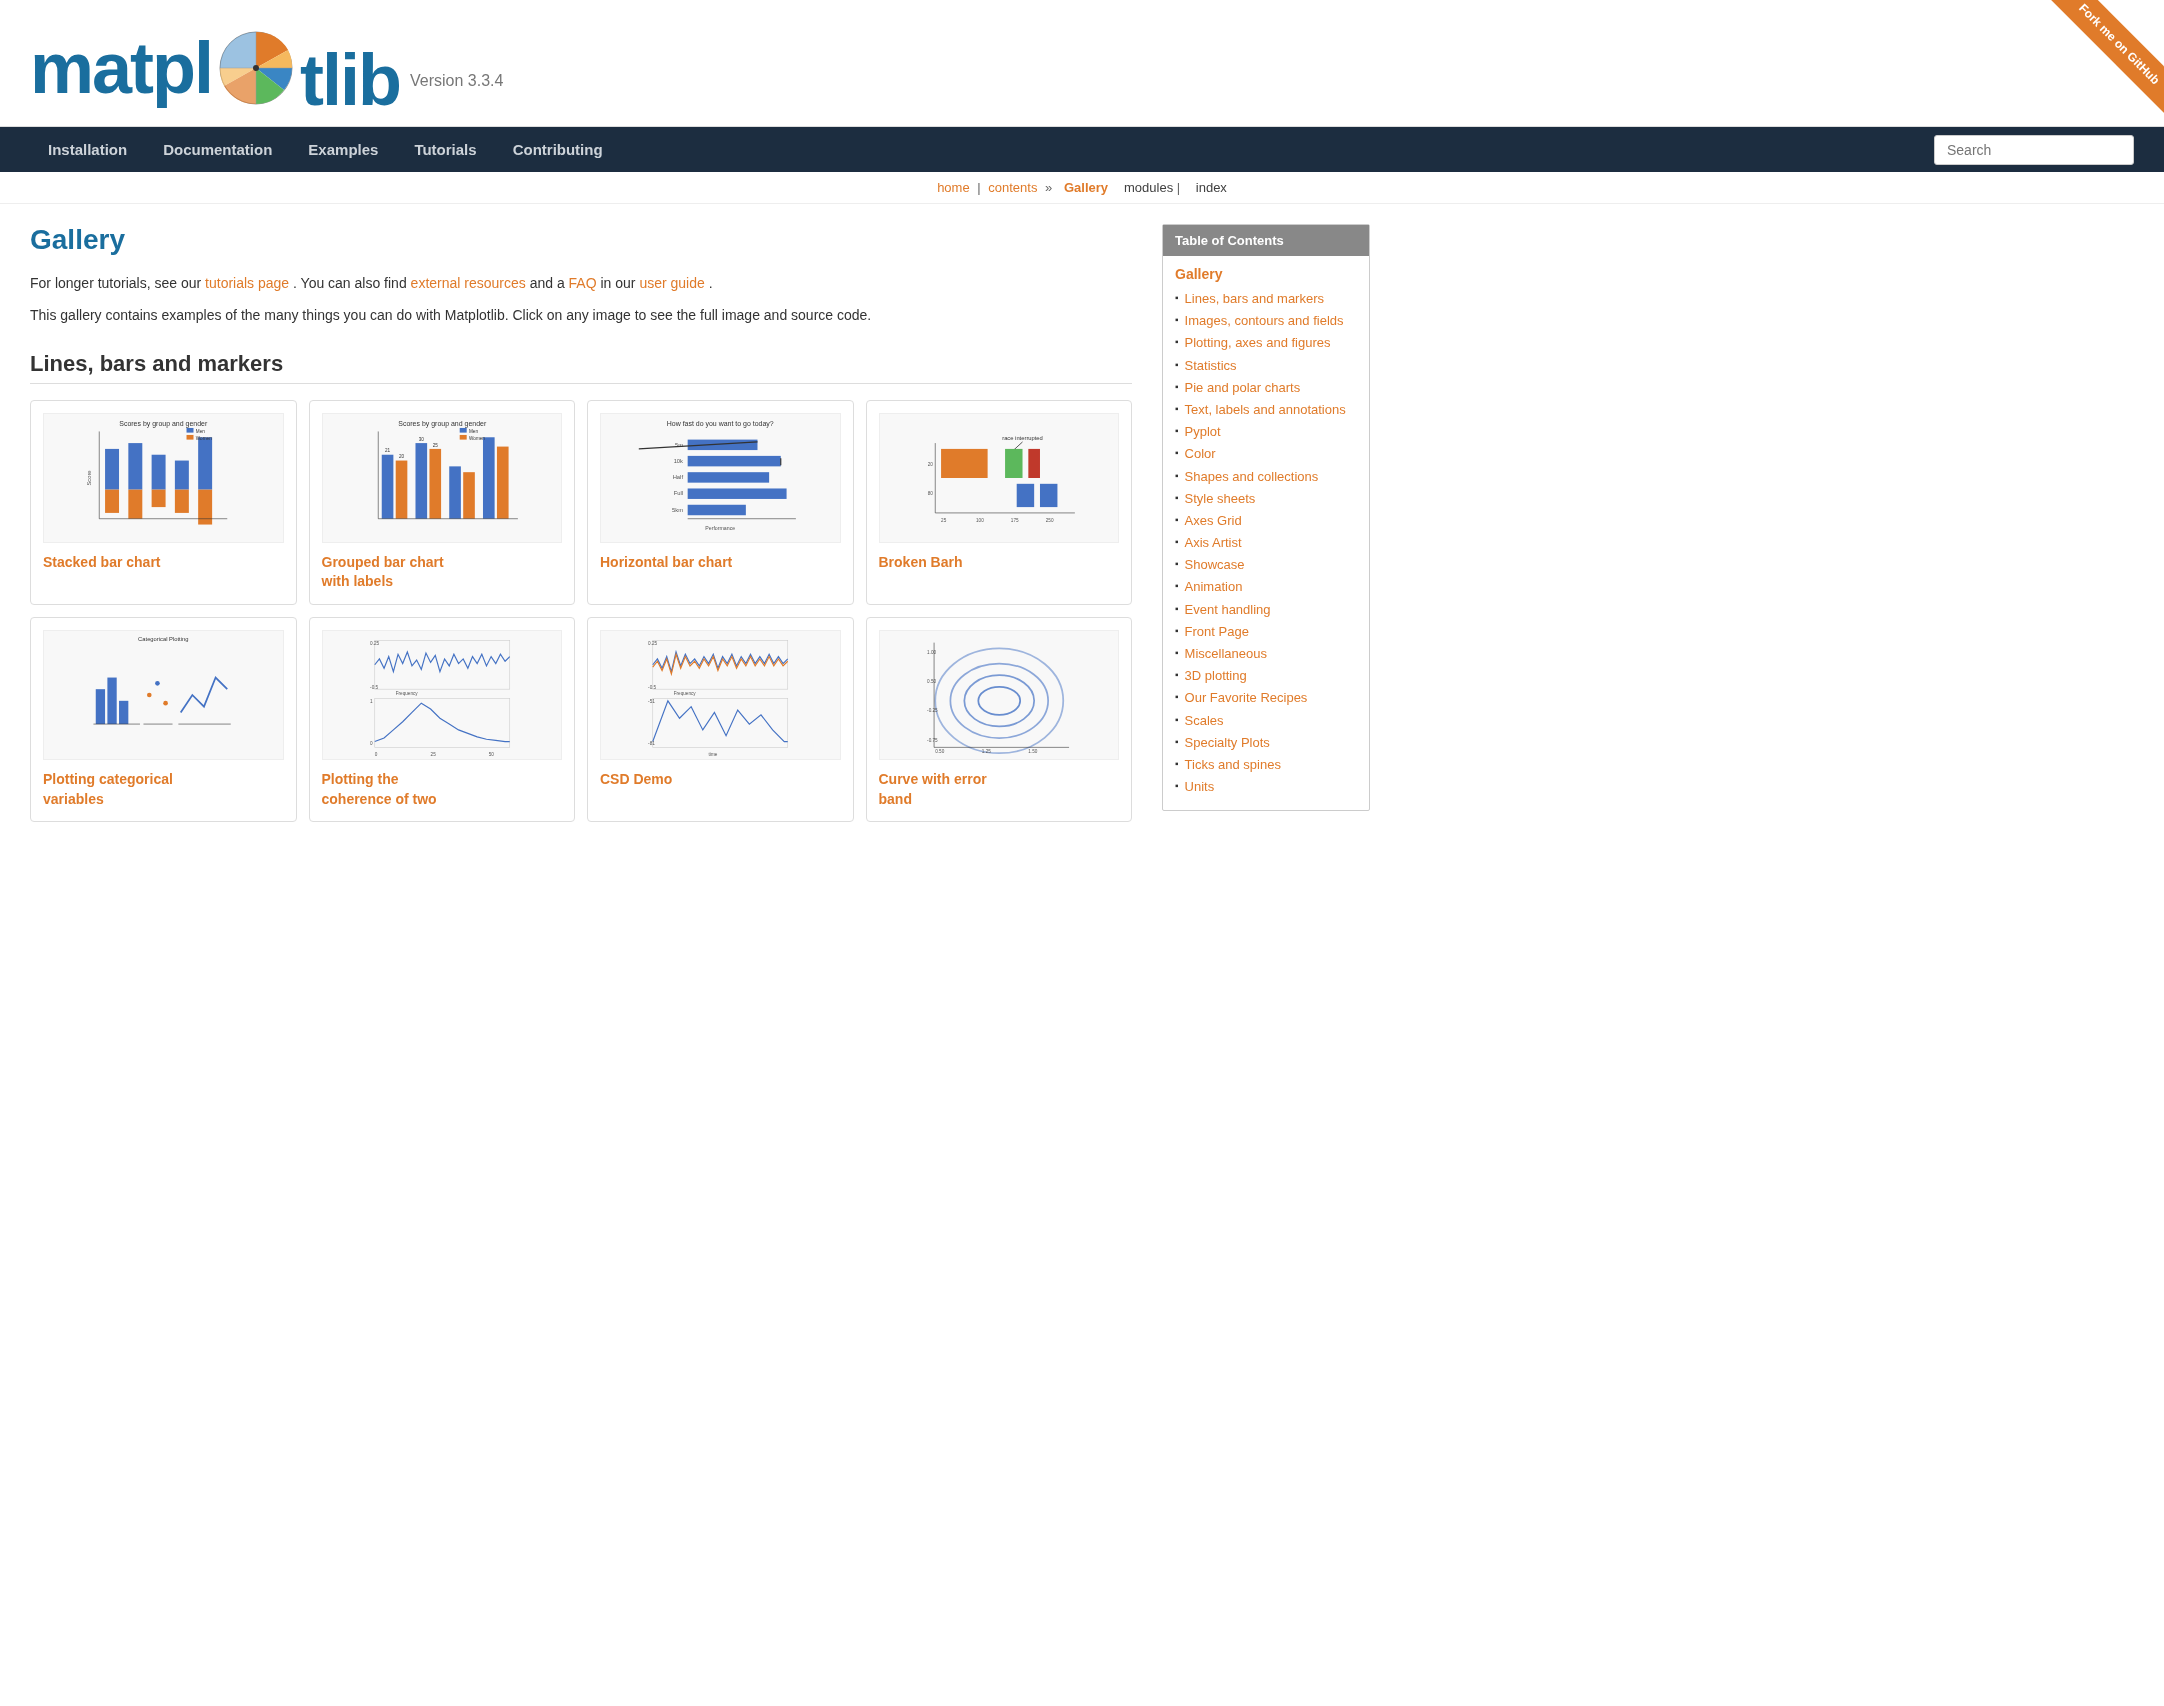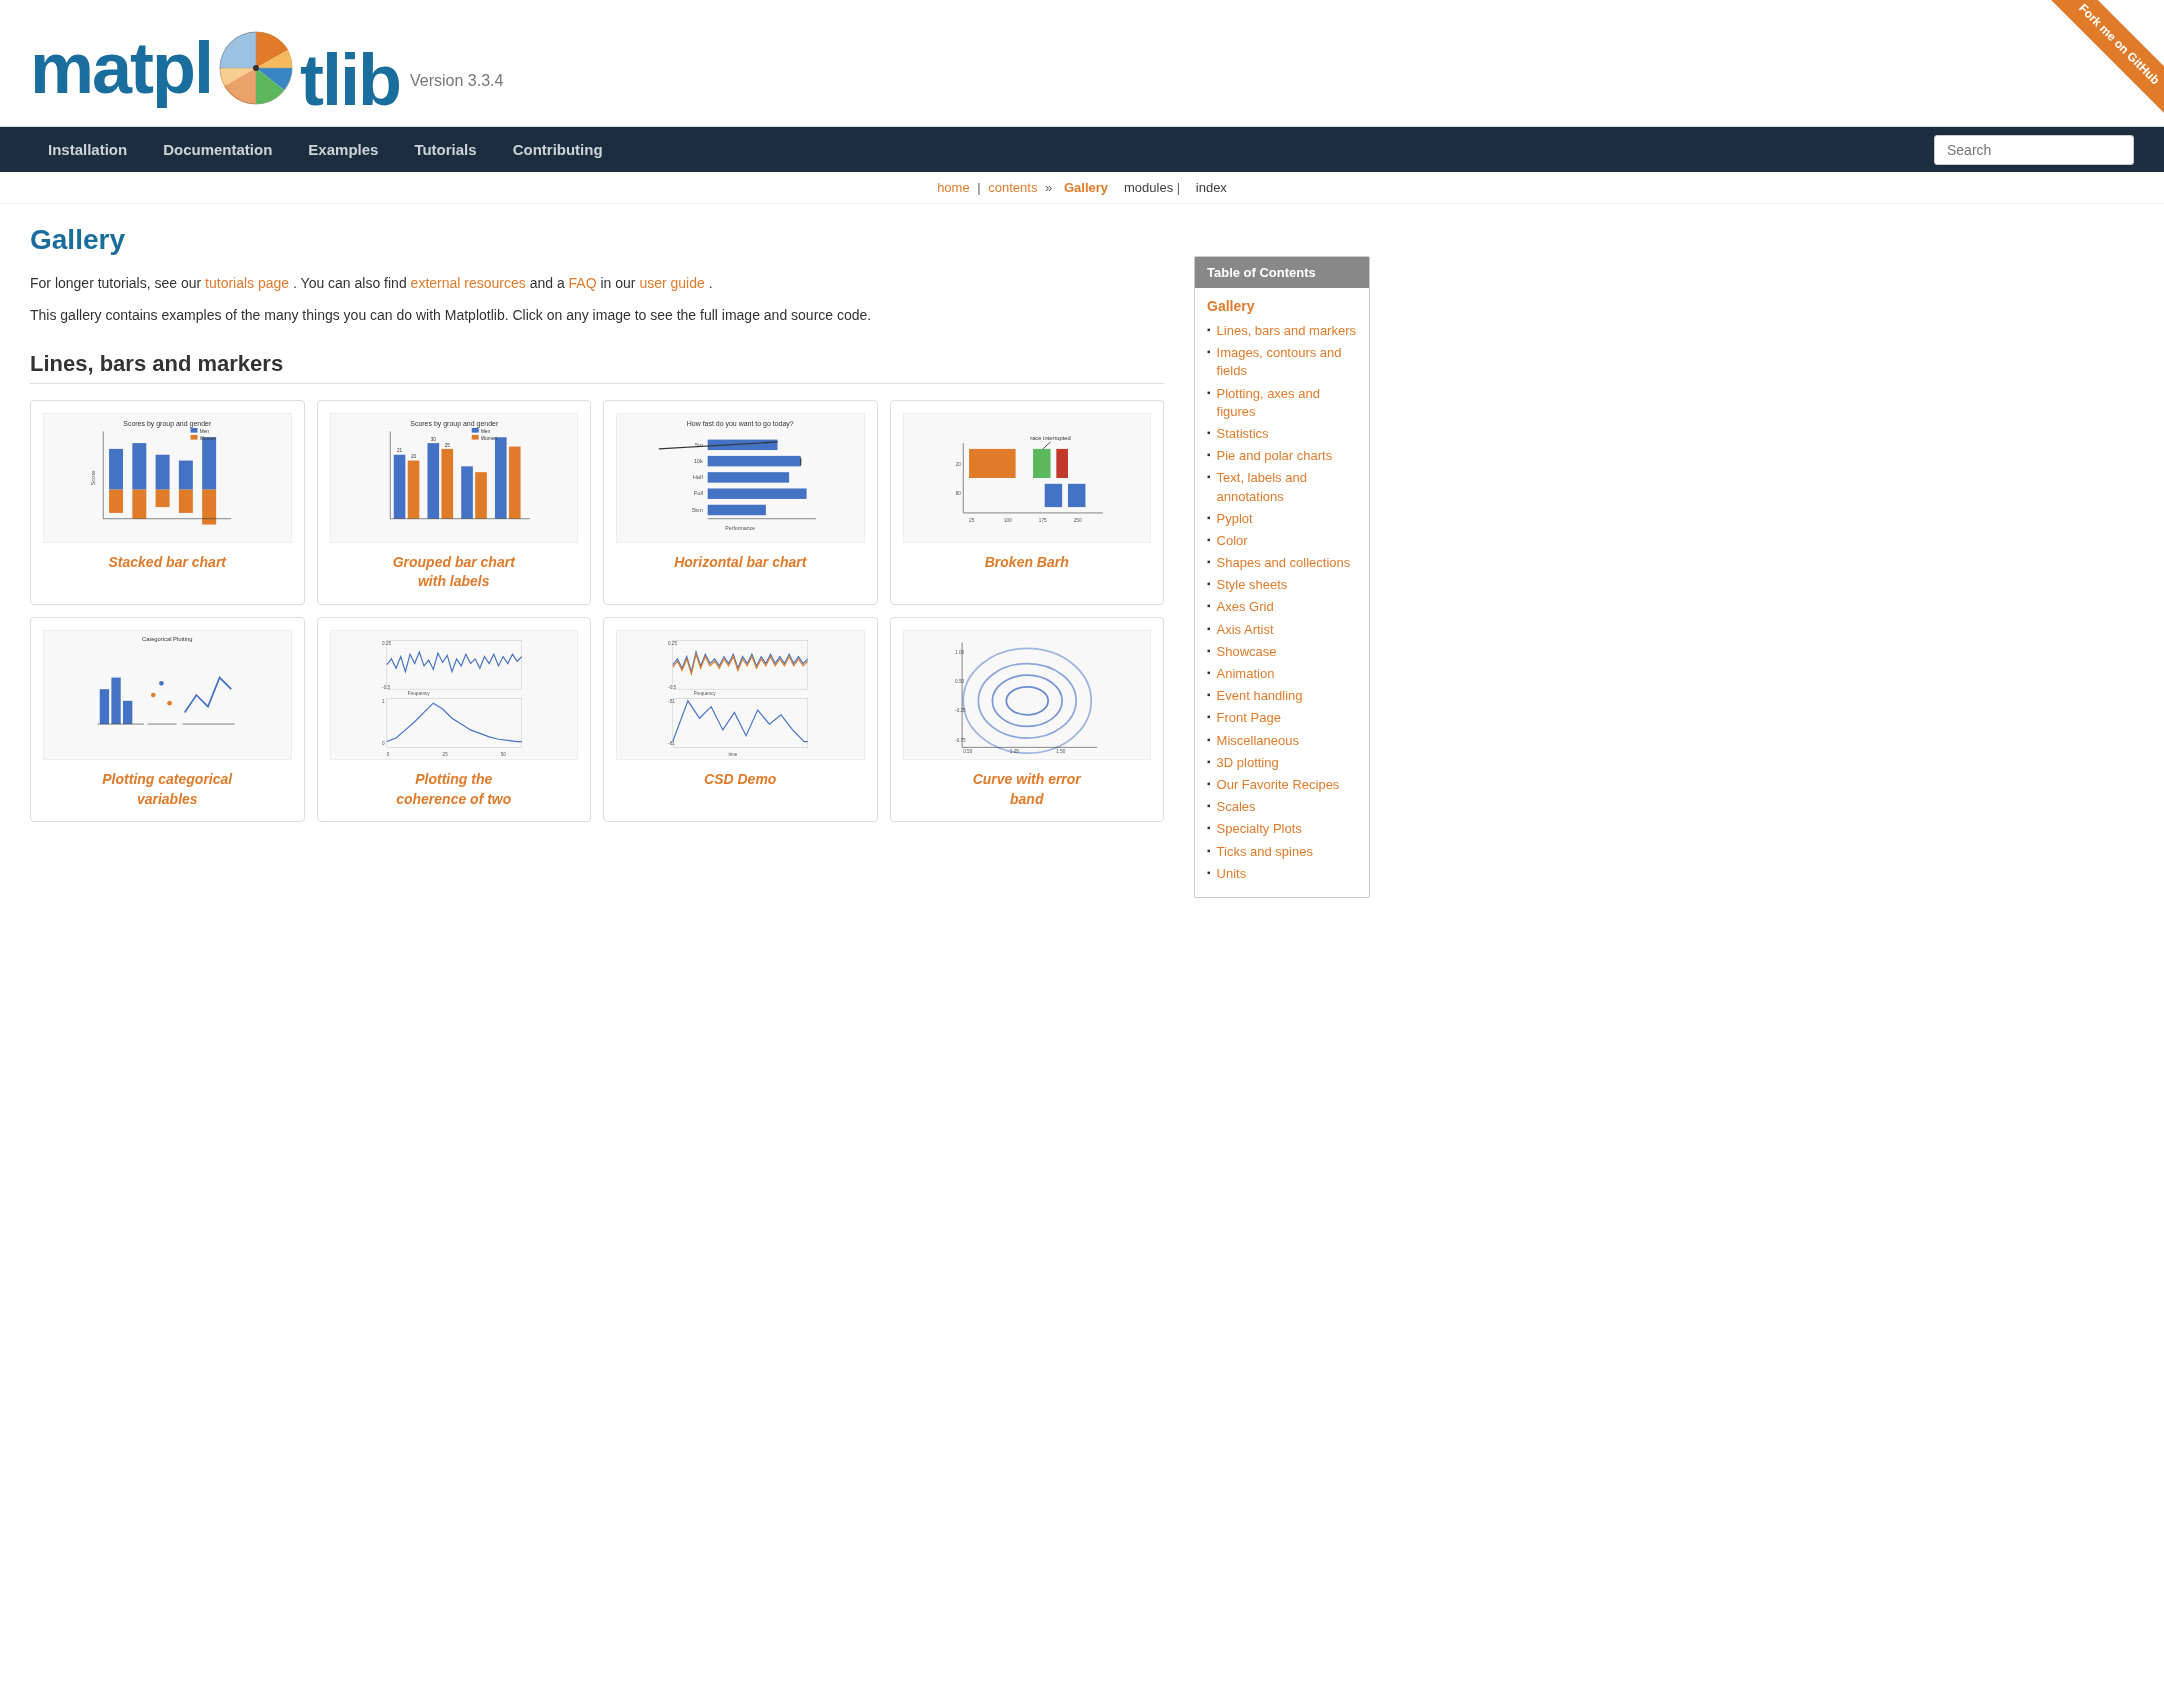--- a/index.html
+++ b/index.html
@@ -169,30 +169,28 @@
       overflow: hidden;
     }
     .gallery-thumb svg {
       width: 100%;
       height: 100%;
     }
     .gallery-label {
       color: #e07b2a;
       font-size: 14px;
       font-weight: bold;
-      text-align: center;
+      text-align: left;
       line-height: 1.4;
-      font-style: italic;
     }
 
     
     .sidebar {
-      width: 176px;
+      width: 208px;
       flex-shrink: 0;
-      margin-top: 32px;
     }
     .toc-box {
       border: 1px solid #ccc;
       border-radius: 2px;
     }
     .toc-header {
       background: #888;
       color: white;
       padding: 8px 12px;
       font-size: 13px;

